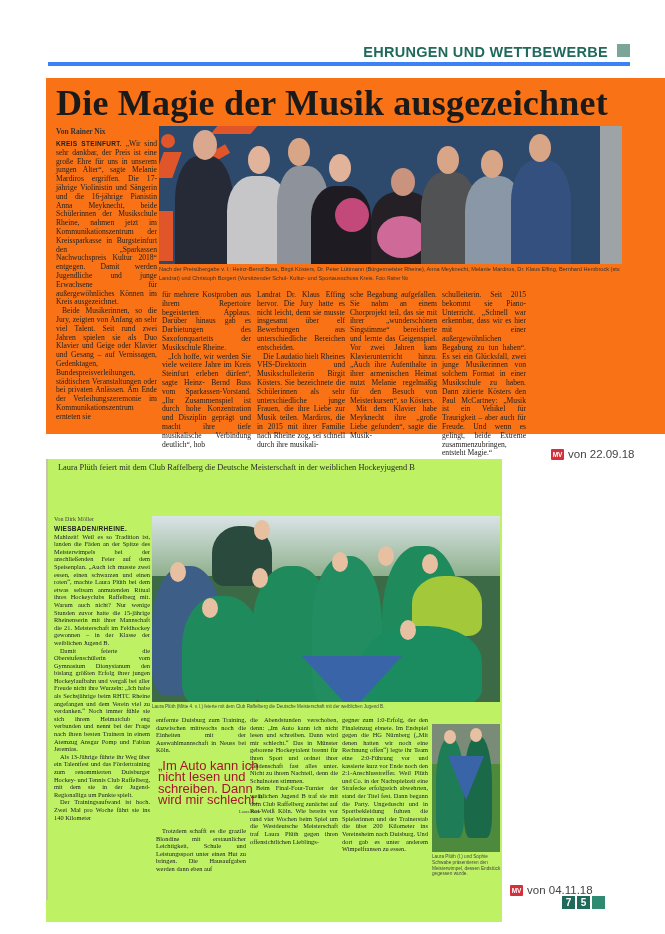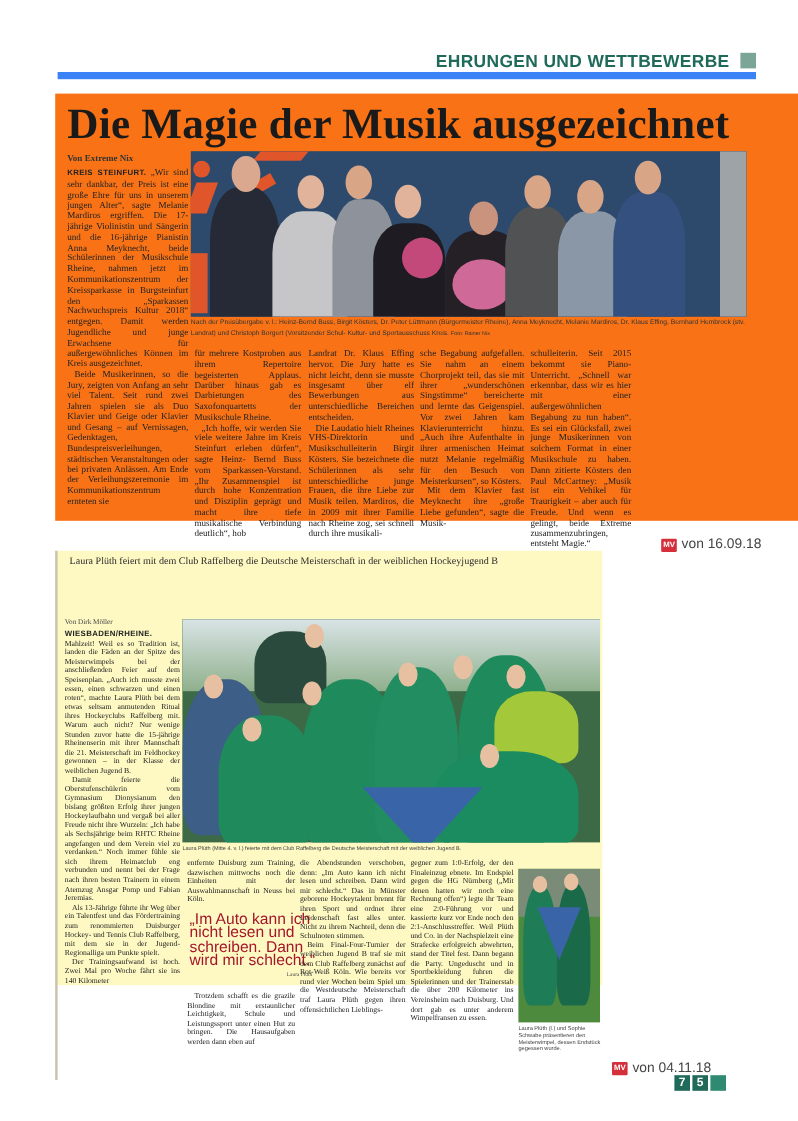--- a/index.html
+++ b/index.html
@@ -1,20 +1,20 @@
 <!DOCTYPE html>
 <html><head>
   <meta charset="utf-8">
   <style>
     * { box-sizing: border-box; margin: 0; padding: 0; }
     html, body { width: 665px; height: 934px; background: #ffffff; overflow: hidden; }
     body { position: relative; font-family: "DejaVu Serif", serif; color: #1e1e1e; }
 
     
-    .section-header { position: absolute; left: 48px; top: 40px; width: 582px; height: 26px; border-bottom: 6px solid #3b82f6; }
+    .section-header { position: absolute; left: 48px; top: 40px; width: 582px; height: 26px; border-bottom: 4px solid #3b82f6; }
     .section-title { position: absolute; right: 22px; top: 4px; font-family: "Liberation Sans", sans-serif; font-weight: bold; font-size: 14.5px; letter-spacing: 0.3px; color: #1f6a5a; }
     .section-square { position: absolute; right: 0; top: 4px; width: 13px; height: 13px; background: #7ba596; }
 
     
     .article1 { position: absolute; left: 46px; top: 78px; width: 664px; height: 356px; background: #f97316; }
     .a1-title { position: absolute; left: 10px; top: 4px; font-family: "Liberation Serif", serif; font-weight: bold; font-size: 36px; letter-spacing: 0.2px; color: #1a1a1a; white-space: nowrap; }
     .a1-byline { position: absolute; left: 10px; top: 49px; font-family: "Liberation Serif", serif; font-size: 7.5px; font-weight: bold; color: #333; }
     .a1-photo { position: absolute; left: 113px; top: 48px; width: 463px; height: 138px; background: #2d4a6c; overflow: hidden; }
     .a1-photo .stripe { position: absolute; background: #e0562a; }
     .a1-photo .wall { position: absolute; right: 0; top: 0; width: 22px; height: 100%; background: #9ea3a8; }
@@ -26,21 +26,21 @@
 
     .col { position: absolute; font-family: "Liberation Serif", serif; font-size: 7.6px; line-height: 8.8px; color: #222; text-align: justify; hyphens: auto; }
     .col p { text-indent: 6px; }
     .col p.first { text-indent: 0; }
     .dateline { font-family: "Liberation Sans", sans-serif; font-weight: bold; font-size: 6.5px; letter-spacing: 0.3px; }
 
     .source { position: absolute; display: flex; align-items: center; gap: 4px; font-family: "Liberation Sans", sans-serif; font-size: 11.5px; color: #444; }
     .mv-logo { width: 13px; height: 11px; background: #d42f3a; color: #fff; font-family: "Liberation Sans", sans-serif; font-weight: bold; font-size: 6.5px; line-height: 11px; text-align: center; border-radius: 1px; }
 
     
-    .article2 { position: absolute; left: 46px; top: 459px; width: 456px; height: 362px; background: #fef9c3; }
+    .article2 { position: absolute; left: 46px; top: 459px; width: 456px; height: 463px; background: #bef264; }
     .a2-bar { position: absolute; left: 46px; top: 459px; width: 2px; height: 441px; background: #c9c3ab; }
     .a2-kicker { position: absolute; left: 12px; top: 4px; font-family: "Liberation Serif", serif; font-size: 8.4px; color: #2a2a2a; white-space: nowrap; }
     .a2-title { position: absolute; left: 8px; top: 14px; font-family: "Liberation Serif", serif; font-weight: bold; font-size: 27px; color: #1a1a1a; white-space: nowrap; letter-spacing: 0.2px; }
     .a2-byline { position: absolute; left: 8px; top: 57px; font-family: "Liberation Serif", serif; font-size: 6px; color: #444; }
     .a2-photo { position: absolute; left: 106px; top: 57px; width: 348px; height: 186px; background: #3c6a46; overflow: hidden; }
     .a2-photo .sky { position: absolute; left: 0; top: 0; width: 100%; height: 60px; background: linear-gradient(#d9e4e6, #8fb08c); }
     .player { position: absolute; border-radius: 45% 45% 20% 20%; background: #1f8a5c; }
     .phead { position: absolute; border-radius: 50%; background: #e7c0a2; }
     .pennant { position: absolute; left: 150px; top: 140px; width: 0; height: 0; border-left: 50px solid transparent; border-right: 50px solid transparent; border-top: 55px solid #3a64a8; }
     .a2-caption { position: absolute; left: 106px; top: 245px; width: 348px; font-family: "Liberation Sans", sans-serif; font-size: 4.6px; color: #444; white-space: nowrap; }
@@ -59,21 +59,21 @@
 </head>
 <body>
 
 <div class="section-header">
   <span class="section-title">EHRUNGEN UND WETTBEWERBE</span>
   <span class="section-square"></span>
 </div>
 
 <div class="article1">
   <div class="a1-title">Die Magie der Musik ausgezeichnet</div>
-  <div class="a1-byline">Von Extreme Nix</div>
+  <div class="a1-byline">Von Rainer Nix</div>
 
   <div class="a1-photo">
     <div class="stripe" style="left:2px;top:8px;width:14px;height:14px;border-radius:50%;"></div>
     <div class="stripe" style="left:0;top:26px;width:18px;height:26px;transform:skewX(-20deg);"></div>
     <div class="stripe" style="left:55px;top:0;width:40px;height:8px;transform:skewX(-40deg);"></div>
     <div class="stripe" style="left:22px;top:30px;width:50px;height:10px;transform:rotate(-30deg);"></div>
     <div class="stripe" style="left:0;top:85px;width:14px;height:50px;"></div>
     <div class="wall"></div>
     <div class="person" style="left:16px;width:58px;height:108px;background:#262a36;"></div>
     <div class="head" style="left:34px;top:4px;width:24px;height:30px;background:#d9a88e;"></div>
@@ -103,34 +103,34 @@
   <div class="col" style="left:10px;top:62px;width:101px;">
     <p class="first"><span class="dateline">KREIS STEINFURT.</span> <span>„Wir sind sehr dankbar, der Preis ist eine große Ehre für uns in unserem jungen Alter“, sagte Melanie Mardiros ergriffen. Die 17-jährige Violinistin und Sängerin und die 16-jährige Pianistin Anna Meyknecht, beide Schülerinnen der Musikschule Rheine, nahmen jetzt im Kommunikationszentrum der Kreissparkasse in Burgsteinfurt den „Sparkassen Nachwuchspreis Kultur 2018“ entgegen. Damit werden Jugendliche und junge Erwachsene für außergewöhnliches Können im Kreis ausgezeichnet.</span></p>
     <p>Beide Musikerinnen, so die Jury, zeigten von Anfang an sehr viel Talent. Seit rund zwei Jahren spielen sie als Duo Klavier und Geige oder Klavier und Gesang – auf Vernissagen, Gedenktagen, Bundespreisverleihungen, städtischen Veranstaltungen oder bei privaten Anlässen. Am Ende der Verleihungszeremonie im Kommunikationszentrum ernteten sie</p>
   </div>
   <div class="col" style="left:116px;top:213px;width:89px;font-family:Liberation Serif, serif;">
     <p class="first">für mehrere Kostproben aus ihrem Repertoire begeisterten Applaus. Darüber hinaus gab es Darbietungen des Saxofonquartetts der Musikschule Rheine.</p>
     <p>„Ich hoffe, wir werden Sie viele weitere Jahre im Kreis Steinfurt erleben dürfen“, sagte Heinz- Bernd Buss vom Sparkassen-Vorstand. „Ihr Zusammenspiel ist durch hohe Konzentration und Disziplin geprägt und macht ihre tiefe musikalische Verbindung deutlich“, hob</p>
   </div>
   <div class="col" style="left:211px;top:213px;width:88px;">
     <p class="first">Landrat Dr. Klaus Effing hervor. Die Jury hatte es nicht leicht, denn sie musste insgesamt über elf Bewerbungen aus unterschiedliche Bereichen entscheiden.</p>
-    <p>Die Laudatio hielt Rheines VHS-Direktorin und Musikschulleiterin Birgit Kösters. Sie bezeichnete die Schülerinnen als sehr unterschiedliche junge Frauen, die ihre Liebe zur Musik teilen. Mardiros, die in 2009 mit ihrer Familie nach Rheine zog, sei schnell durch ihre musikali-</p>
+    <p>Die Laudatio hielt Rheines VHS-Direktorin und Musikschulleiterin Birgit Kösters. Sie bezeichnete die Schülerinnen als sehr unterschiedliche junge Frauen, die ihre Liebe zur Musik teilen. Mardiros, die in 2015 mit ihrer Familie nach Rheine zog, sei schnell durch ihre musikali-</p>
   </div>
   <div class="col" style="left:304px;top:213px;width:87px;">
     <p class="first">sche Begabung aufgefallen. Sie nahm an einem Chorprojekt teil, das sie mit ihrer „wunderschönen Singstimme“ bereicherte und lernte das Geigenspiel. Vor zwei Jahren kam Klavierunterricht hinzu. „Auch ihre Aufenthalte in ihrer armenischen Heimat nutzt Melanie regelmäßig für den Besuch von Meisterkursen“, so Kösters.</p>
-    <p>Mit dem Klavier fast Meyknecht ihre „große Liebe gefunden“, sagte die Musik-</p>
+    <p>Mit dem Klavier habe Meyknecht ihre „große Liebe gefunden“, sagte die Musik-</p>
   </div>
   <div class="col" style="left:396px;top:213px;width:84px;">
     <p class="first">schulleiterin. Seit 2015 bekommt sie Piano-Unterricht. „Schnell war erkennbar, dass wir es hier mit einer außergewöhnlichen Begabung zu tun haben“. Es sei ein Glücksfall, zwei junge Musikerinnen von solchem Format in einer Musikschule zu haben. Dann zitierte Kösters den Paul McCartney: „Musik ist ein Vehikel für Traurigkeit – aber auch für Freude. Und wenn es gelingt, beide Extreme zusammenzubringen, entsteht Magie.“</p>
   </div>
 </div>
 
 <div class="source" style="left:551px;top:448px;">
   <span class="mv-logo">MV</span>
-  <span>von 16.09.18</span>
+  <span>von 22.09.18</span>
 </div>
 
 <div class="article2">
   <div class="a2-kicker">Laura Plüth feiert mit dem Club Raffelberg die Deutsche Meisterschaft in der weiblichen Hockeyjugend B</div>
   <div class="a2-byline">Von Dirk Möller</div>
 
   <div class="a2-photo">
     <div class="sky"></div>
     <div class="player" style="left:60px;top:10px;width:60px;height:60px;background:#2b4a3e;"></div>
     <div class="phead" style="left:102px;top:4px;width:16px;height:20px;"></div>

